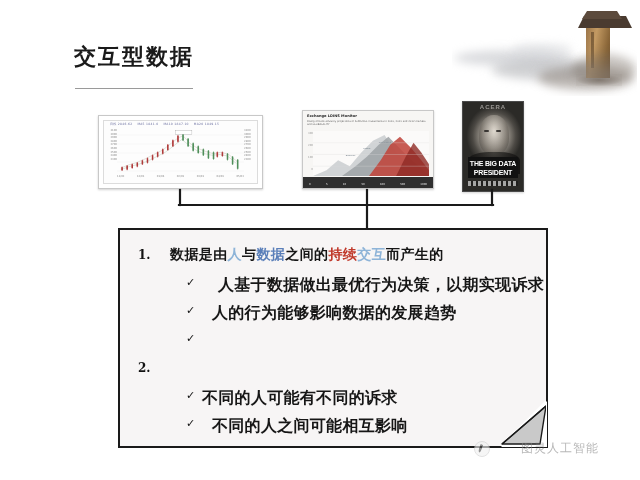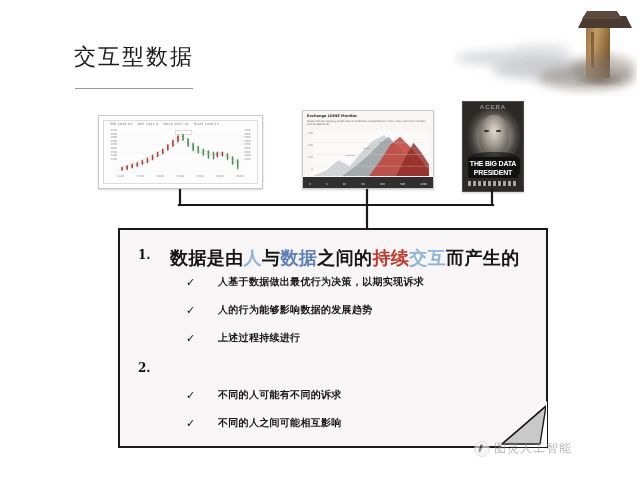--- a/index.html
+++ b/index.html
@@ -14,21 +14,21 @@
     width: 640px; height: 480px;
     background: #ffffff;
   }
 
   
   #title {
     position: absolute;
     left: 74px; top: 42px;
     font-family: "DejaVu Serif", "Liberation Serif", serif;
     font-size: 22px;
-    font-weight: 400;
+    font-weight: 700;
     letter-spacing: 2px;
     color: #1a1a1a;
   }
   #title-rule {
     position: absolute;
     left: 75px; top: 88px;
     width: 118px; height: 1px;
     background: #9a9a9a;
   }
 
@@ -211,22 +211,22 @@
     position: absolute;
     font-family: "DejaVu Serif", "Liberation Serif", serif;
     color: #161616;
     white-space: nowrap;
   }
   .num {
     position:absolute;
     font-family:"DejaVu Serif","Liberation Serif",serif;
     font-weight:700; font-size:12px; color:#111;
   }
-  .lvl1 { font-size: 18px; font-weight: 700; letter-spacing: .4px; font-family: Liberation Serif, serif; }
-  .lvl2 { font-size: 10px; font-weight: 600; letter-spacing: .3px; }
+  .lvl1 { font-size: 14px; font-weight: 700; letter-spacing: .4px; font-family: Liberation Serif, serif; }
+  .lvl2 { font-size: 16px; font-weight: 600; letter-spacing: .3px; }
   .tick {
     position:absolute;
     font-size: 11px; color:#111; font-weight:700;
   }
   .c-blue-light { color:#8eb4d8; }
   .c-blue       { color:#5b7fb9; }
   .c-red        { color:#c0392b; }
 
   
   #footer {
@@ -252,21 +252,21 @@
     position:relative; flex:none;
   }
   #wm-logo::after{
     content:""; position:absolute; left:4px; top:2px;
     width:3px; height:9px; background:#555;
     transform: rotate(18deg);
     clip-path: polygon(0 0, 100% 0, 100% 72%, 50% 100%, 0 72%);
   }
   #wm-text {
     font-family:"DejaVu Sans","Liberation Sans",sans-serif;
-    font-size: 12px; color:#8c8c8c; letter-spacing:1px; white-space:nowrap;
+    font-size: 12px; color:#8c8c8c; letter-spacing:1px; white-space:nowrap;margin-left:27px;
   }
 </style>
 </head>
 <body>
 
 <div id="slide">
 
   <div id="title">交互型数据</div>
   <div id="title-rule"></div>
 
@@ -461,32 +461,31 @@
 
     <div class="num" style="left:18px; top:18px;">1.</div>
     <div class="item lvl1" style="left:50px; top:16px;">
       <span>数据是由</span><span class="c-blue-light">人</span><span>与</span><span class="c-blue">数据</span><span>之间的</span><span class="c-red">持续</span><span class="c-blue-light">交互</span><span>而产生的</span>
     </div>
 
     <div class="tick" style="left:66px; top:46px;">✓</div>
     <div class="item lvl2" style="left:98px; top:45px;">人基于数据做出最优行为决策，以期实现诉求</div>
 
     <div class="tick" style="left:66px; top:74px;">✓</div>
-    <div class="item lvl2" style="left:98px; top:73px;">人的行为能够影响数据的发展趋势</div>
+    <div class="item lvl2" style="left:92px; top:73px;">人的行为能够影响数据的发展趋势</div>
 
     <div class="tick" style="left:66px; top:102px;">✓</div>
-    <div class="item lvl2" style="left:98px; top:101px;">上述过程持续进行</div>
 
     <div class="num" style="left:18px; top:131px;">2.</div>
 
     <div class="tick" style="left:66px; top:159px;">✓</div>
-    <div class="item lvl2" style="left:98px; top:158px;">不同的人可能有不同的诉求</div>
+    <div class="item lvl2" style="left:82px; top:158px;">不同的人可能有不同的诉求</div>
 
     <div class="tick" style="left:66px; top:187px;">✓</div>
-    <div class="item lvl2" style="left:98px; top:186px;">不同的人之间可能相互影响</div>
+    <div class="item lvl2" style="left:92px; top:186px;">不同的人之间可能相互影响</div>
 
     <div id="fold-mask"></div>
     <svg id="fold-tri" viewBox="0 0 46 46">
       <polygon points="46,0 46,46 0,46" fill="#ffffff"></polygon>
       <polygon points="46,6 40,44 2,44" fill="#c9c9c9" stroke="#1a1a1a" stroke-width="1.4" stroke-linejoin="round"></polygon>
       <line x1="46" y1="6" x2="2" y2="44" stroke="#1a1a1a" stroke-width="1.4"></line>
     </svg>
   </div>
 
 

